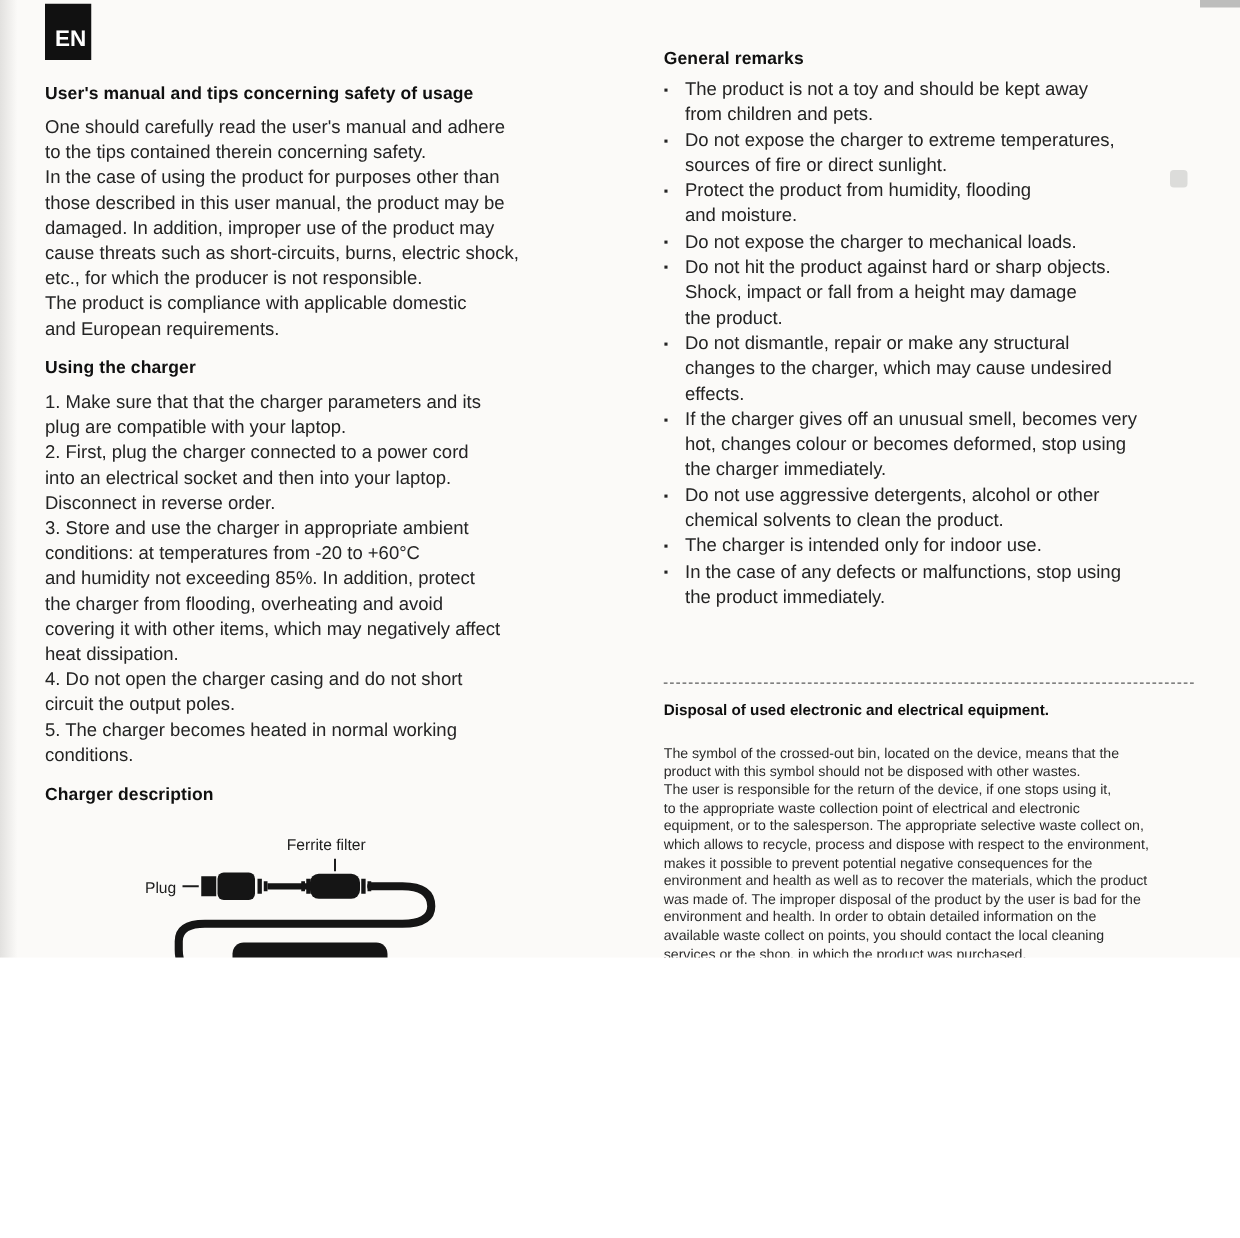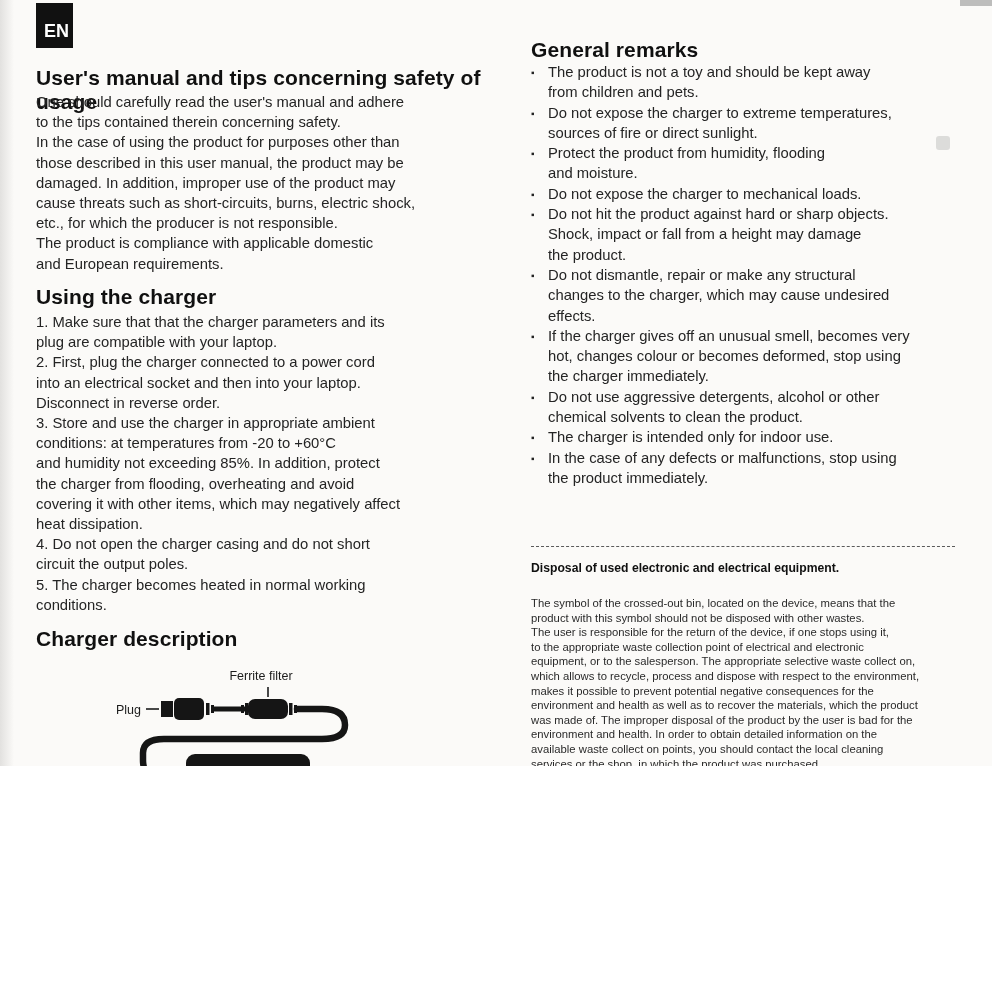--- a/index.html
+++ b/index.html
@@ -9,21 +9,21 @@
   .abs{position:absolute;}
   .edge-shade{left:0;top:0;width:14px;height:990px;
       background:linear-gradient(90deg,#e2e1df 0%,rgba(251,250,248,0) 100%);}
   .artifact-top{left:960px;top:0;width:32px;height:6px;background:#8a8a8a;opacity:.55;}
   .artifact-blob{left:936px;top:136px;width:14px;height:14px;background:#dcdcda;border-radius:3px;}
 
   .badge{left:36px;top:3px;width:37px;height:45px;background:#111;color:#fff;
          display:flex;align-items:flex-end;padding:0 0 6px 8px;box-sizing:border-box;
          font-weight:bold;font-size:18px;}
 
-  h2.sec{margin:0;font-size:21px;font-weight:bold;color:#101010;letter-spacing:.1px;}
+  h2.sec{margin:0;font-size:14px;font-weight:bold;color:#101010;letter-spacing:.1px;}
   .body-text{font-size:14.8px;line-height:20.2px;white-space:pre-line;color:#242424;}
 
   .h-safety{left:36px;top:66px;width:460px;}
   .p-safety{left:36px;top:92px;width:460px;}
   .h-using{left:36px;top:285px;}
   .p-using{left:36px;top:312px;width:460px;}
   .h-desc{left:36px;top:627px;}
   .diagram{left:36px;top:658px;}
   .diagram text{font-size:12.5px;fill:#1c1c1c;}
 

